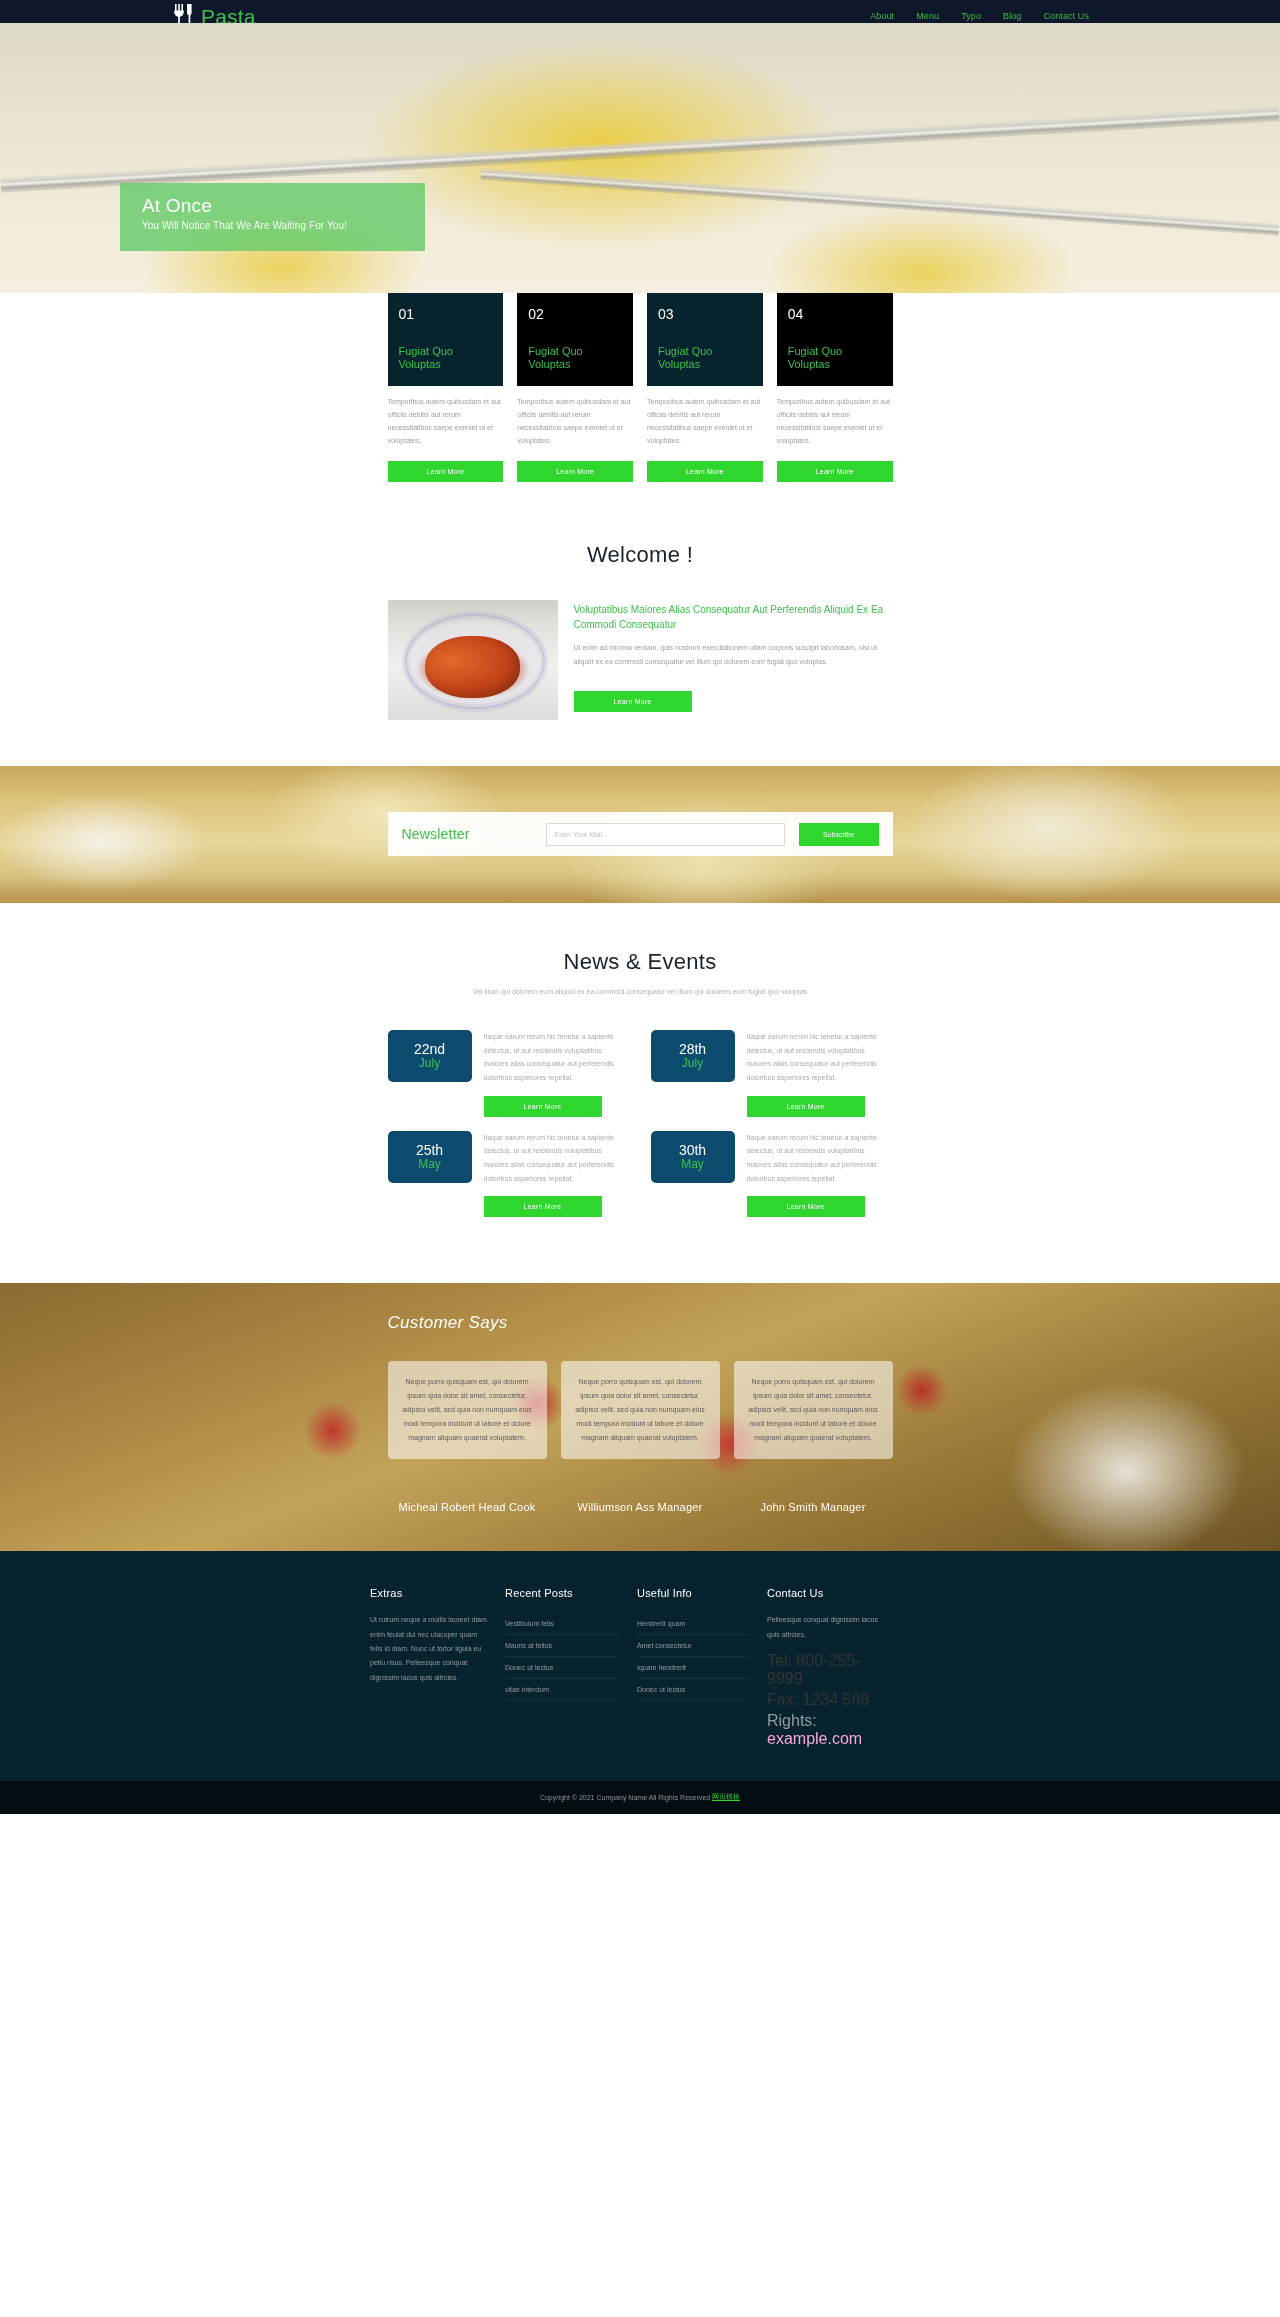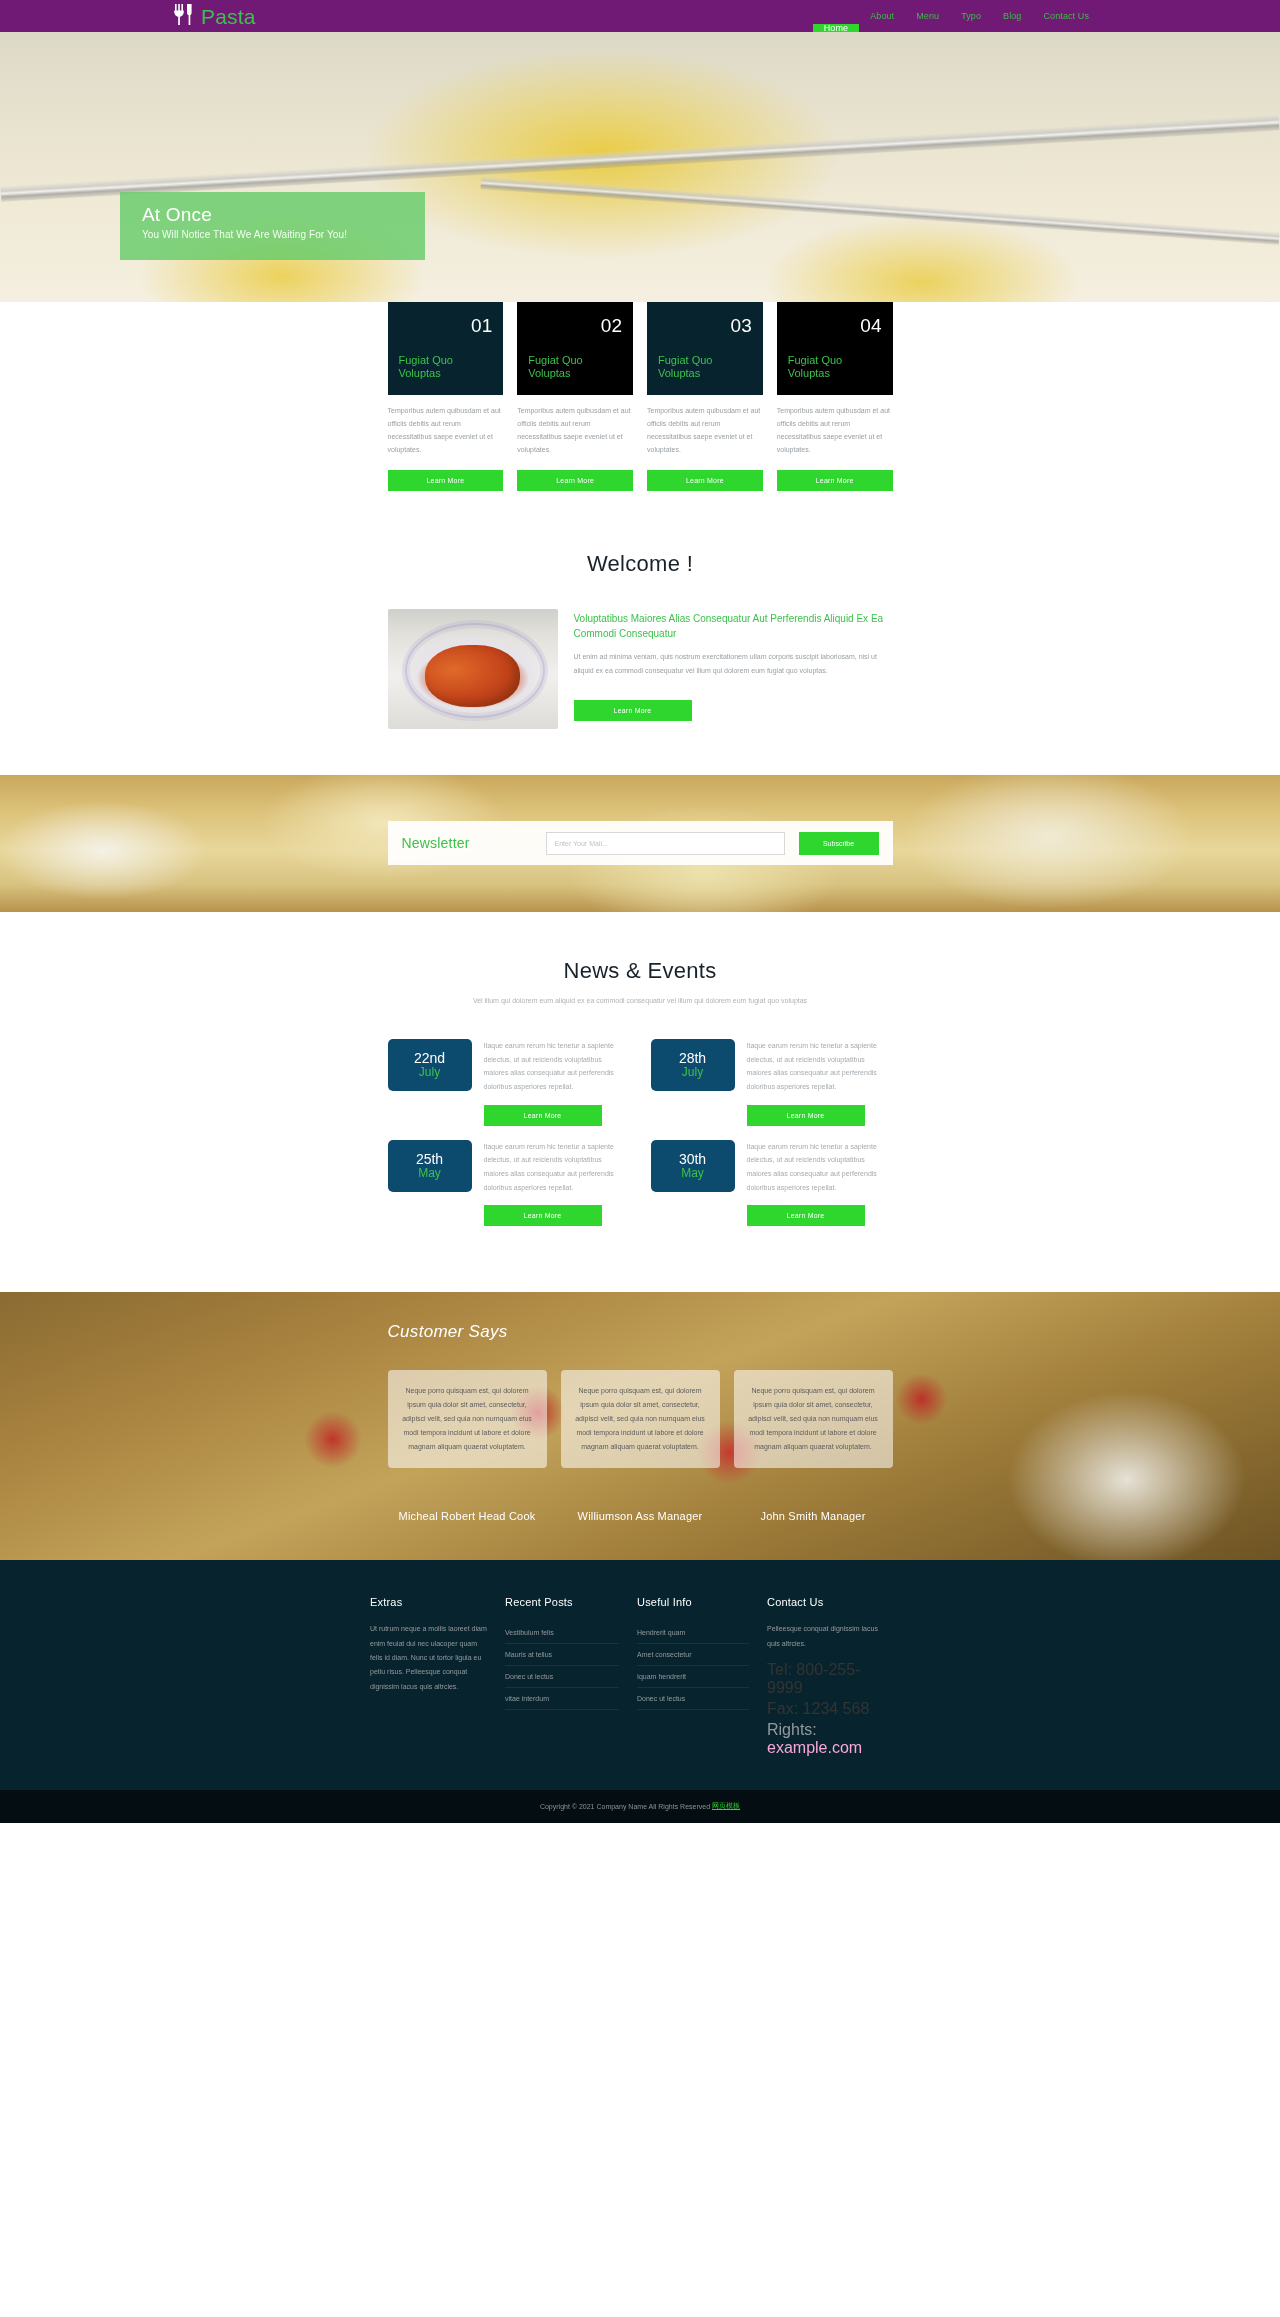--- a/index.html
+++ b/index.html
@@ -6,22 +6,22 @@
   body {
     width: 1280px;
     font-family: "Liberation Sans", sans-serif;
     background: #ffffff;
     color: #333;
     -webkit-font-smoothing: antialiased;
   }
 
   
   .header {
-    height: 32px;
-    background: #701a75;
+    height: 23px;
+    background: #0f172a;
     display: flex;
     align-items: center;
     position: relative;
   }
   .logo {
     position: absolute;
     left: 172px;
     top: 0;
     height: 32px;
     display: flex;
@@ -123,23 +123,22 @@
     height: 93px;
     padding: 10px 11px;
     position: relative;
     display: flex;
     flex-direction: column;
     justify-content: space-between;
   }
   .svc-card.dark { background: #07242e; }
   .svc-card.light { background: #000000; }
   .svc-num {
-    font-size: 19px;
+    font-size: 14px;
     font-weight: 400;
-    text-align: right;
     line-height: 1;
     margin-top: 4px;
   }
   .svc-card.dark .svc-num { color: #ffffff; }
   .svc-card.light .svc-num { color: #ffffff; }
   .svc-title {
     font-size: 11px;
     color: #3dc14b;
     line-height: 1.25;
     margin-bottom: 4px;

